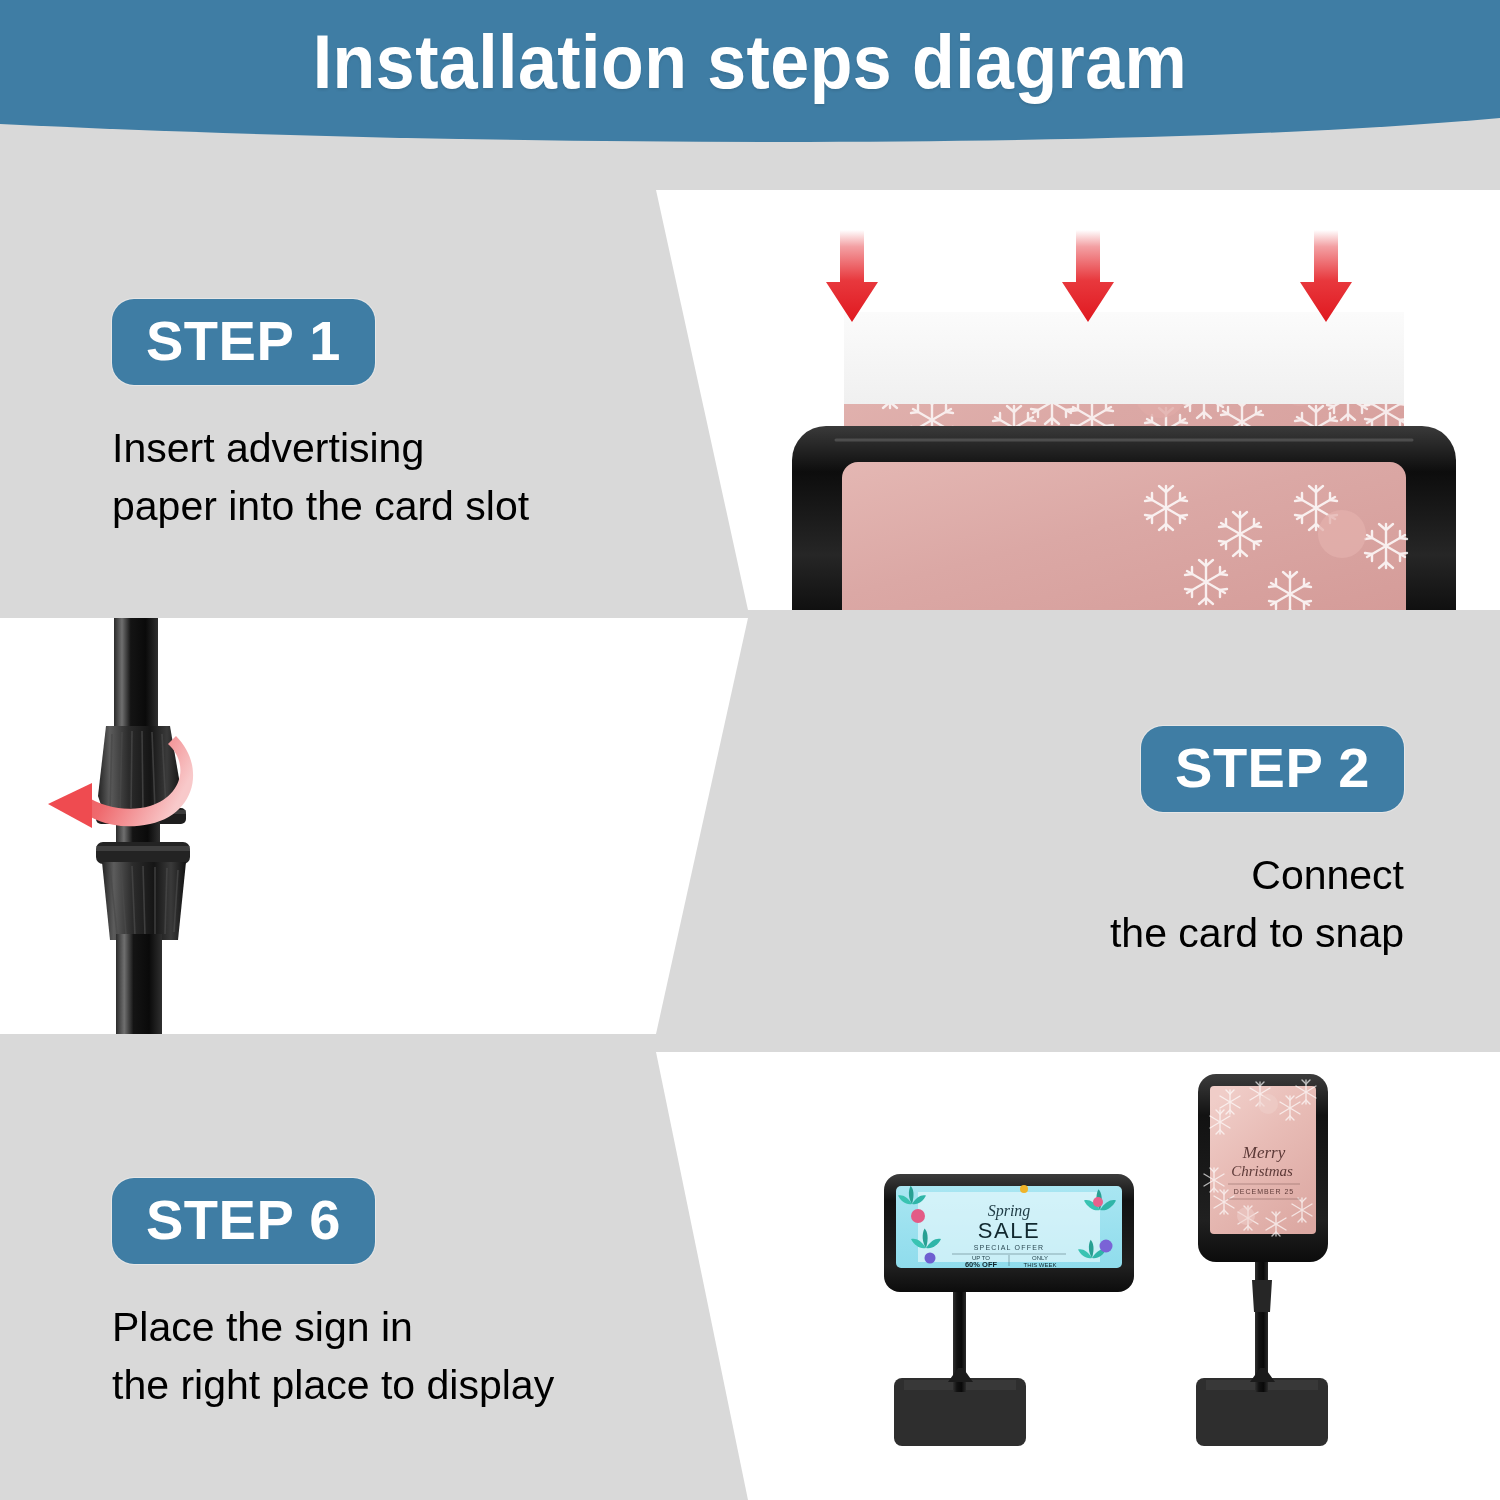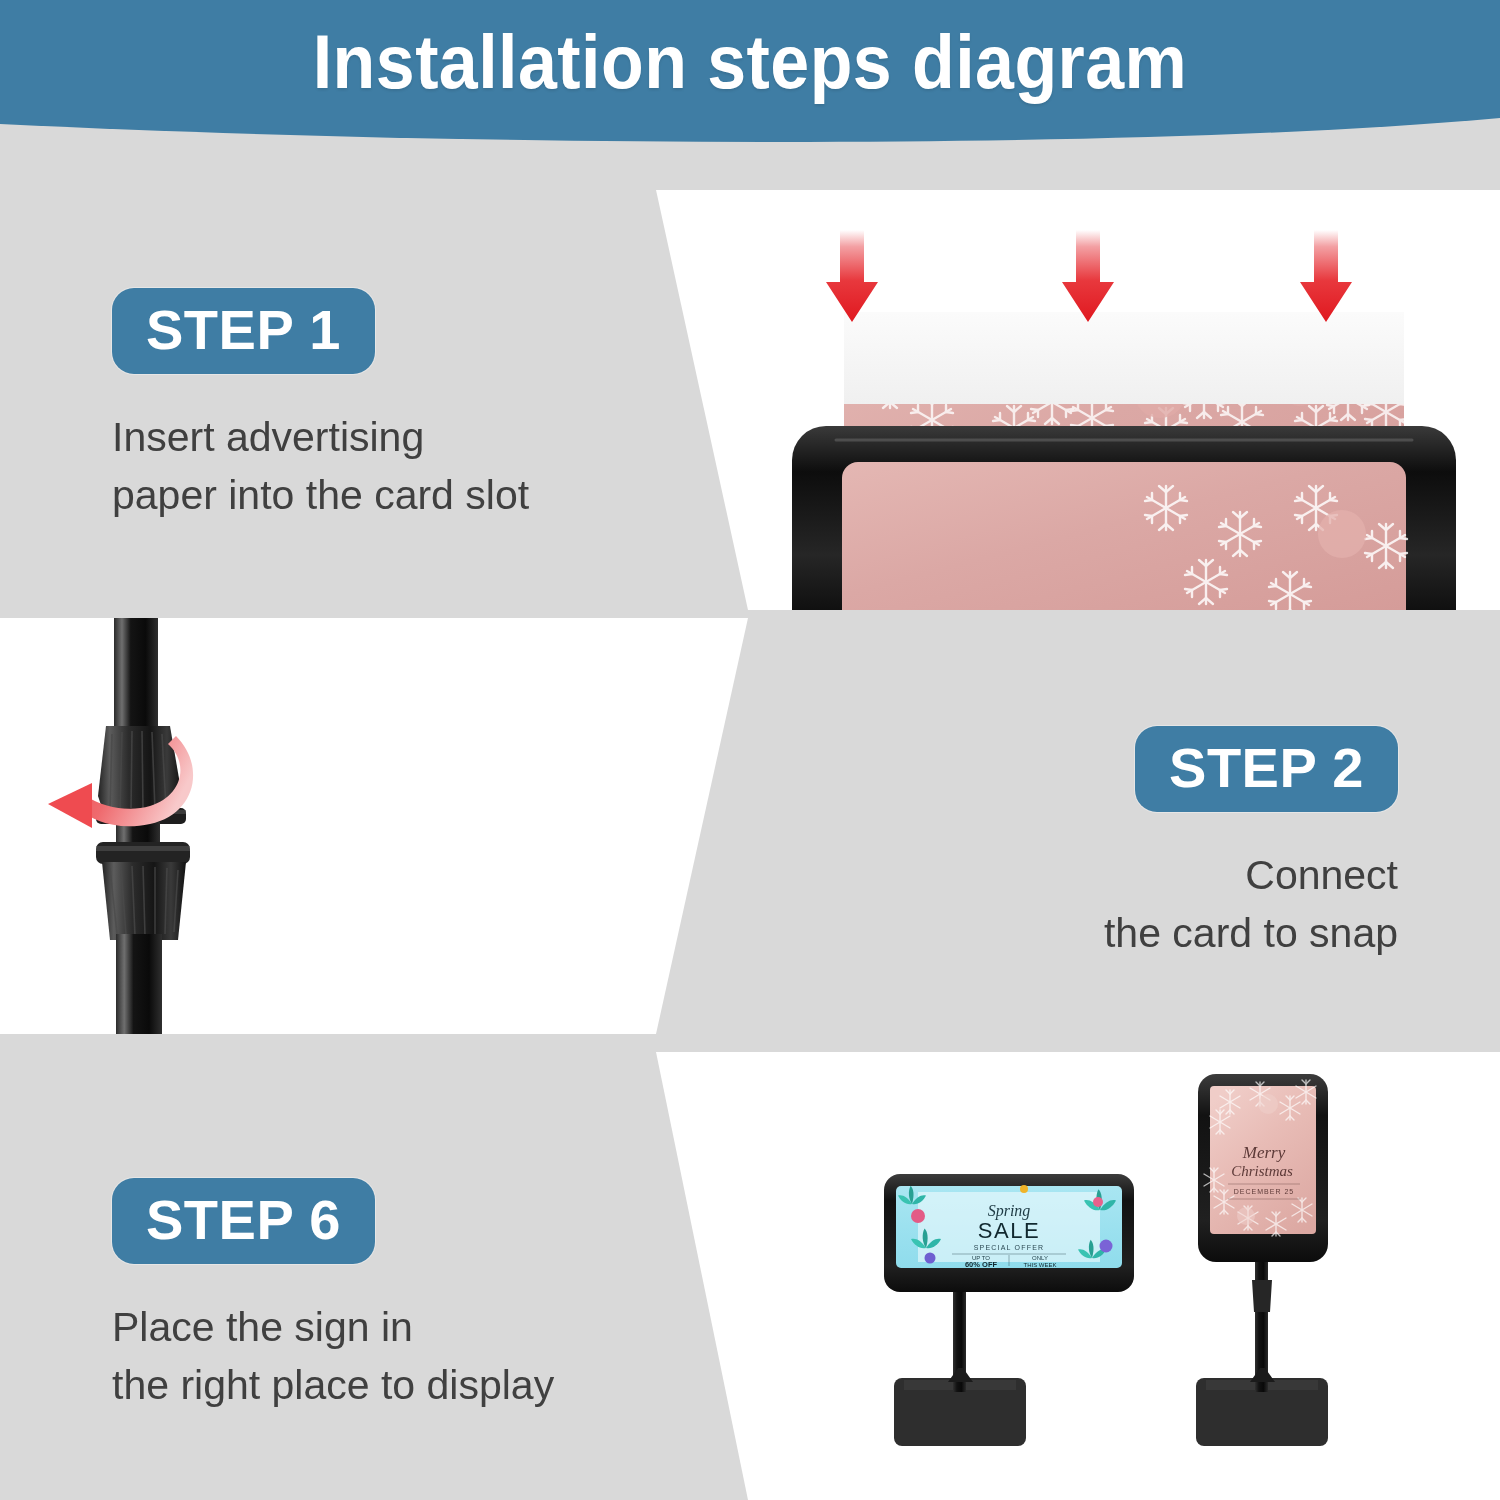--- a/index.html
+++ b/index.html
@@ -40,21 +40,21 @@
     padding: 14px 34px 16px 34px;
     font-size: 56px;
     font-weight: 700;
     letter-spacing: 0.5px;
     line-height: 1;
     box-shadow: 0 0 0 1px rgba(255,255,255,0.35);
     white-space: nowrap;
   }
   .step-desc {
     margin-top: 34px;
-    color: #404040;
+    color: #000000;
     font-size: 41px;
     font-weight: 400;
     line-height: 1.42;
     white-space: pre-line;
   }
   .align-right { text-align: right; }
   .align-right .badge { text-align: center; }
 </style>
 </head>
 <body>
@@ -165,21 +165,21 @@
         <g transform="translate(488,40)">
           <path d="M-12,0 L12,0 L12,52 L26,52 L0,92 L-26,52 L-12,52 Z" fill="url(#arrowGrad)"></path>
         </g>
         <g transform="translate(726,40)">
           <path d="M-12,0 L12,0 L12,52 L26,52 L0,92 L-26,52 L-12,52 Z" fill="url(#arrowGrad)"></path>
         </g>
       </g>
     </svg>
   </div>
 
-  <div class="step-block" style="left:112px; top:288px;">
+  <div class="step-block" style="left:112px; top:299px;">
     <div class="badge">STEP 1</div>
     <div class="step-desc">Insert advertising
 paper into the card slot</div>
   </div>
 
   <div class="panel" style="left:0px; top:618px; width:760px; height:416px;">
     <svg width="760" height="416" viewBox="0 0 760 416">
       <defs>
         <clipPath id="clipP2">
           <path d="M0,0 L748,0 L656,416 L0,416 Z"></path>
@@ -249,21 +249,21 @@
                  C 206,148 196,196 150,206
                  C 118,213 92,203 78,190
                  L 86,178
                  C 104,190 130,194 150,188
                  C 182,178 190,146 168,126 Z" fill="url(#rotArrowG)"></path>
         <path d="M92,165 L92,210 L48,186 Z" fill="#ef4b50"></path>
       </g>
     </svg>
   </div>
 
-  <div class="step-block align-right" style="right:102px; top:726px; text-align:right;">
+  <div class="step-block align-right" style="right:96px; top:726px; text-align:right;">
     <div class="badge">STEP 2</div>
     <div class="step-desc">Connect
 the card to snap</div>
   </div>
 
   <div class="panel" style="left:600px; top:1052px; width:900px; height:448px;">
     <svg width="900" height="448" viewBox="0 0 900 448">
       <defs>
         <clipPath id="clipP3">
           <path d="M56,0 L900,0 L900,448 L148,448 Z"></path>

